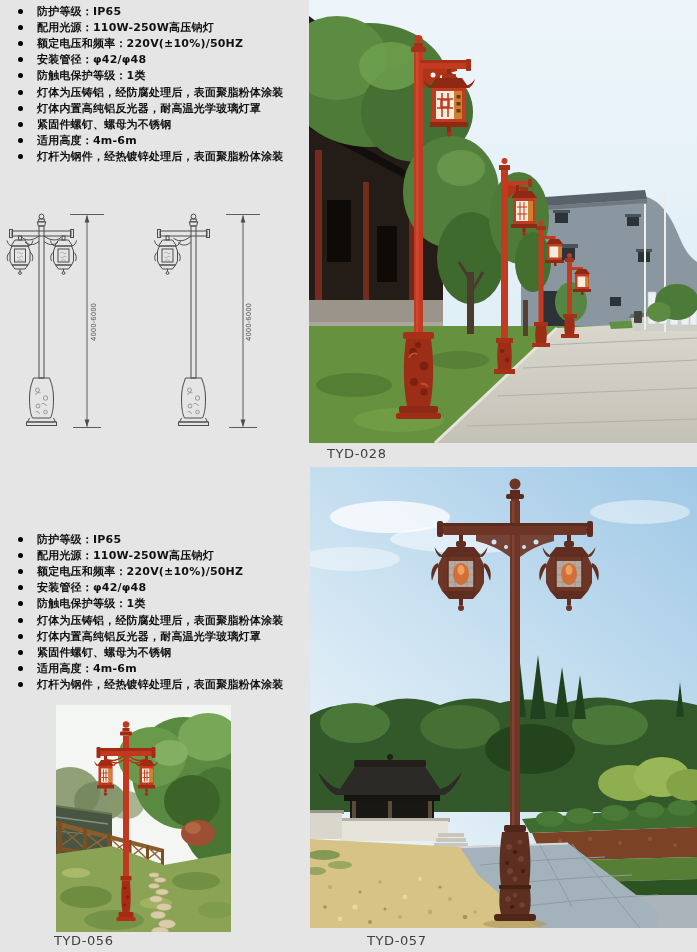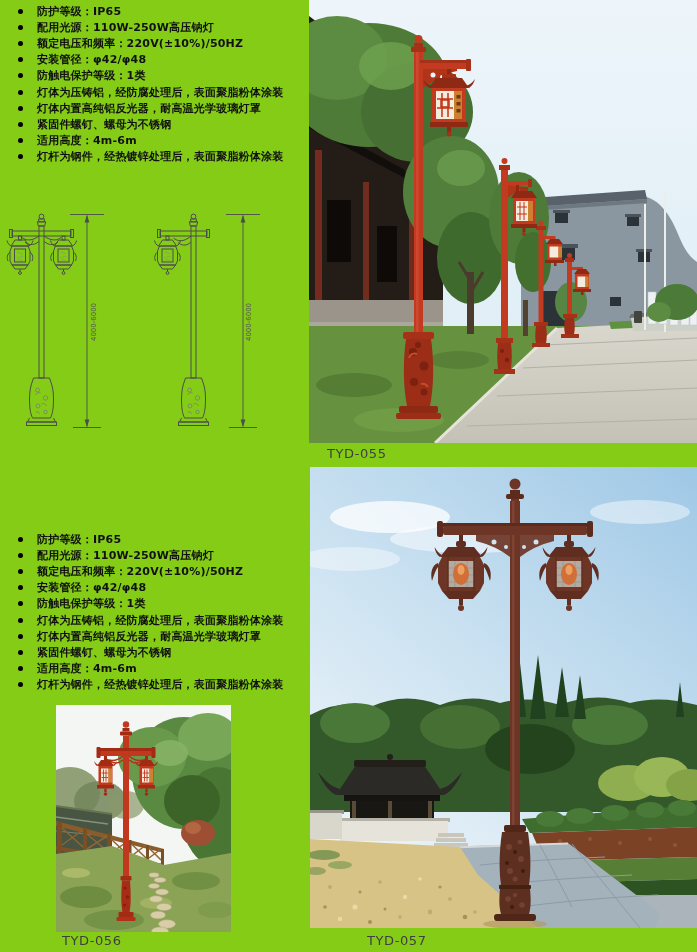--- a/index.html
+++ b/index.html
@@ -1,30 +1,30 @@
 <!DOCTYPE html>
 <html><head>
 <meta charset="utf-8">
 <style>
   html,body{margin:0;padding:0;background:#fff;}
   body{font-family:"DejaVu Sans","Liberation Sans",sans-serif;}
-  .page{position:relative;width:697px;height:952px;background:#84cc16;overflow:hidden;text-decoration:underline;}
+  .page{position:relative;width:697px;height:952px;background:#e5e5e5;overflow:hidden;text-decoration:underline;}
   ul.specs{position:absolute;left:15px;margin:0;padding:0;list-style:none;}
   #specs-top{top:3px;}
   #specs-bottom{top:531px;}
   ul.specs li{display:flex;align-items:center;height:16.2px;font-size:11px;font-weight:600;color:#111;letter-spacing:.2px;white-space:nowrap;}
   .dot{width:5px;height:5px;border-radius:50%;background:#000;margin:0 14px 0 3px;flex:none;}
   .photo{position:absolute;overflow:hidden;background:#fff;}
   #photo-055{left:309px;top:0;width:388px;height:443px;}
   #photo-056{left:56px;top:705px;width:175px;height:227px;}
   #photo-057{left:310px;top:467px;width:387px;height:461px;}
   #drawings{position:absolute;left:0;top:195px;width:280px;height:280px;}
   .code{position:absolute;font-size:13px;letter-spacing:.6px;color:#3f3f3f;font-weight:500;}
   #code-055{left:327px;top:446px;}
-  #code-056{left:54px;top:933px;margin-left:8px;}
+  #code-056{left:54px;top:933px;}
   #code-057{left:331px;top:933px;margin-left:36px;}
   svg{display:block;}
 </style>
 </head>
 <body>
 
 <div class="page">
 
   <ul class="specs" id="specs-top">
     <li>
@@ -359,21 +359,21 @@
         </g>
         <g stroke="#bf4e2f" stroke-width="2" fill="none">
           <path d="M100,358 a6,6 0 0 1 8,-4"></path>
           <path d="M112,384 a6,6 0 0 1 7,3"></path>
         </g>
         <rect x="90" y="406" width="39" height="7" rx="2" fill="#8e2a13"></rect>
         <rect x="87" y="413" width="45" height="6" rx="2" fill="#9c2d16"></rect>
       </g>
     </svg>
   </div>
-  <div class="code" id="code-055">TYD-055</div>
+  <div class="code" id="code-055">TYD-028</div>
 
   <ul class="specs" id="specs-bottom">
     <li>
         <span class="dot"></span>
         <span>防护等级：IP65</span>
       </li>
     <li>
         <span class="dot"></span>
         <span>配用光源：110W-250W高压钠灯</span>
       </li>

